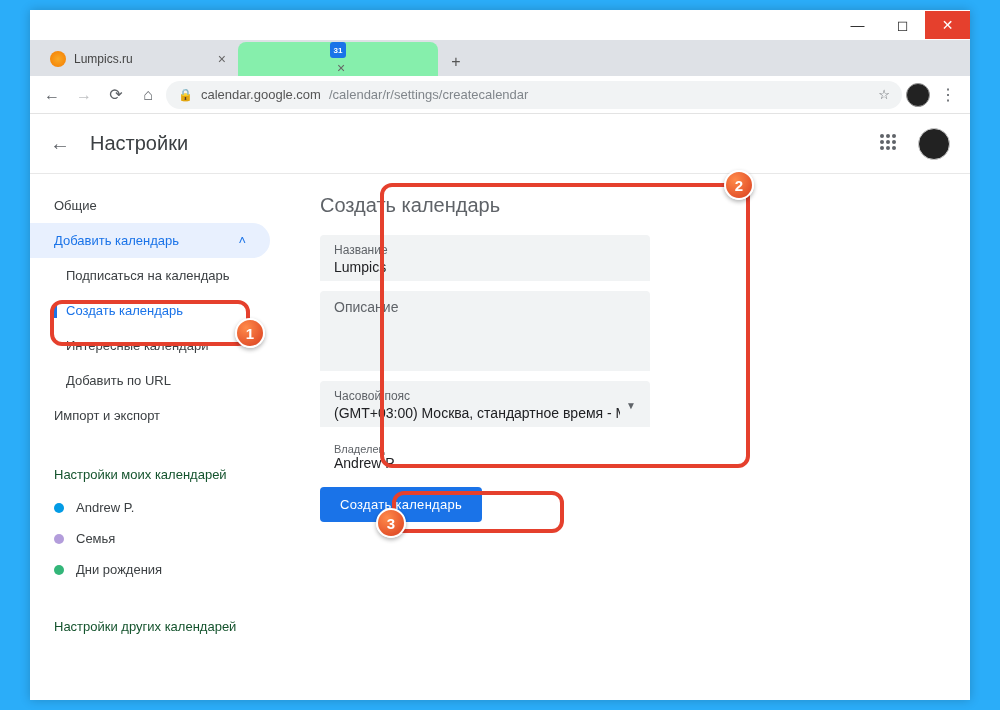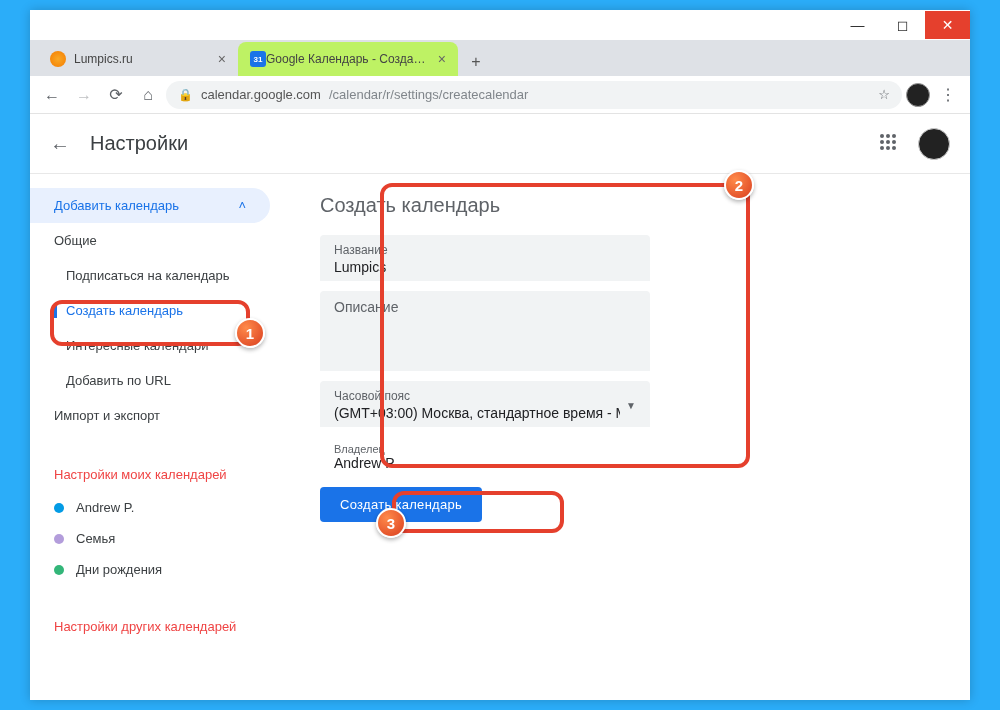--- a/index.html
+++ b/index.html
@@ -3,21 +3,21 @@
 <meta charset="utf-8">
 <style>
 * { box-sizing: border-box; margin: 0; padding: 0; font-family: Arial, sans-serif; }
 body { background: #2badf9; width: 1000px; height: 710px; overflow: hidden; }
 .window { position: absolute; top: 10px; left: 30px; width: 940px; height: 690px; background: #fff; box-shadow: 0 0 10px rgba(0,0,0,0.2); }
 .titlebar { height: 30px; background: #fff; display: flex; justify-content: flex-end; align-items: center; }
 .winbtn { width: 45px; height: 28px; display: flex; align-items: center; justify-content: center; font-size: 14px; color: #333; }
 .winbtn.close { background: #e5402d; color: #fff; }
 .tabs { height: 36px; background: #dee1e6; display: flex; align-items: flex-end; padding-left: 8px; }
 .tab { height: 34px; background: #dee1e6; display: flex; align-items: center; padding: 0 12px; font-size: 12px; color: #444; border-radius: 8px 8px 0 0; min-width: 200px; max-width: 220px; position: relative; }
-.tab.active { background: #bef264; }
+.tab.active { background: #86efac; flex-direction: column; }
 .tab .favicon { width: 16px; height: 16px; margin-right: 8px; border-radius: 50%; flex-shrink: 0; }
 .tab .title { flex: 1; white-space: nowrap; overflow: hidden; text-overflow: ellipsis; }
 .tab .tabclose { margin-left: 6px; font-size: 14px; color: #666; }
 .newtab { width: 28px; height: 28px; display: flex; align-items: center; justify-content: center; font-size: 16px; color: #555; margin-left: 4px; }
 .addrbar { height: 38px; background: #fff; display: flex; align-items: center; padding: 0 8px; border-bottom: 1px solid #e3e3e3; gap: 4px; }
 .navicon { width: 28px; height: 28px; display: flex; align-items: center; justify-content: center; color: #5f6368; font-size: 16px; }
 .addr { flex: 1; height: 28px; background: #f1f3f4; border-radius: 14px; display: flex; align-items: center; padding: 0 12px; font-size: 13px; color: #555; gap: 8px; }
 .addr .lock { color: #6b6b6b; font-size: 12px; }
 .addr .dim { color: #80868b; }
 .addr .star { margin-left: auto; color: #5f6368; }
@@ -29,21 +29,21 @@
 .apps-icon span { background: #5f6368; border-radius: 50%; }
 .avatar-big { width: 32px; height: 32px; border-radius: 50%; background: #222; border: 1px solid #ccc; }
 .page { flex: 1; display: flex; flex-direction: column; }
 .body { flex: 1; display: flex; }
 .sidebar { width: 250px; padding: 14px 0; font-size: 13px; color: #3c4043; }
 .side-item { padding: 10px 24px; cursor: pointer; }
 .side-item.expand { color: #1a73e8; background: #e8f0fe; border-radius: 0 20px 20px 0; display: flex; align-items: center; justify-content: space-between; font-weight: 500; margin-right: 10px; }
 .side-sub { padding: 10px 24px 10px 36px; position: relative; }
 .side-sub.active { color: #1a73e8; font-weight: 500; }
 .side-sub.active::before { content: ''; position: absolute; left: 24px; top: 10px; bottom: 10px; width: 3px; background: #1a73e8; }
-.side-head { padding: 14px 24px 10px; color: #ef4444; font-size: 13px; }
+.side-head { padding: 14px 24px 10px; color: #14532d; font-size: 13px; }
 .cal-item { padding: 8px 24px; display: flex; align-items: center; gap: 12px; font-size: 13px; }
 .dot { width: 10px; height: 10px; border-radius: 50%; }
 .main { flex: 1; padding: 20px 40px; }
 .form-title { font-size: 20px; color: #5f6368; font-weight: 400; margin-bottom: 18px; }
 .field { background: #f1f3f4; border-radius: 4px 4px 0 0; padding: 8px 14px 6px; margin-bottom: 10px; width: 330px; }
 .field .label { font-size: 12px; color: #5f6368; margin-bottom: 2px; }
 .field .val { font-size: 14px; color: #202124; }
 .field.large { height: 80px; }
 .field.large .label { font-size: 14px; color: #5f6368; }
 .field.tz { position: relative; display: flex; align-items: center; }
@@ -109,25 +109,25 @@
           <span></span>
           <span></span>
           <span></span>
           <span></span>
         </div>
       <div class="avatar-big"></div>
     </div>
 
     <div class="body">
       <div class="sidebar">
+        <div class="side-item">Общие</div>
         <div class="side-item expand">
           <span>Добавить календарь</span>
           <span>˄</span>
         </div>
-        <div class="side-item">Общие</div>
         <div class="side-sub">Подписаться на календарь</div>
         <div class="side-sub active">Создать календарь</div>
         <div class="side-sub">Интересные календари</div>
         <div class="side-sub">Добавить по URL</div>
         <div class="side-item">Импорт и экспорт</div>
         <div style="height:20px"></div>
         <div class="side-head">Настройки моих календарей</div>
         <div class="cal-item">
             <span class="dot" style="background:#039be5"></span>
             <span>Andrew P.</span>

